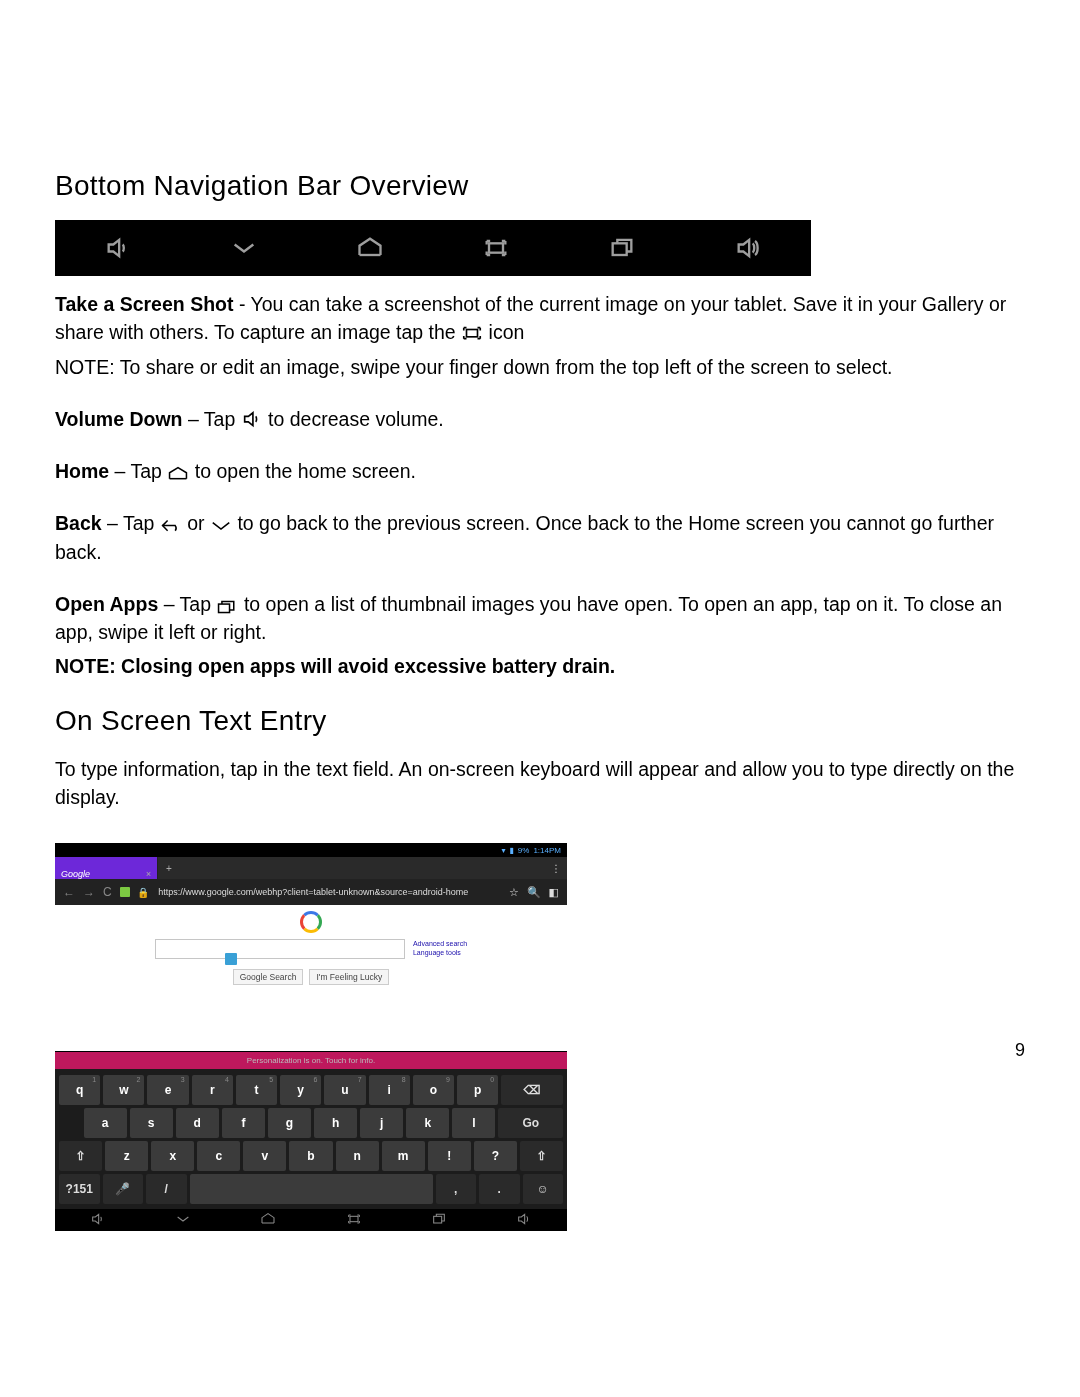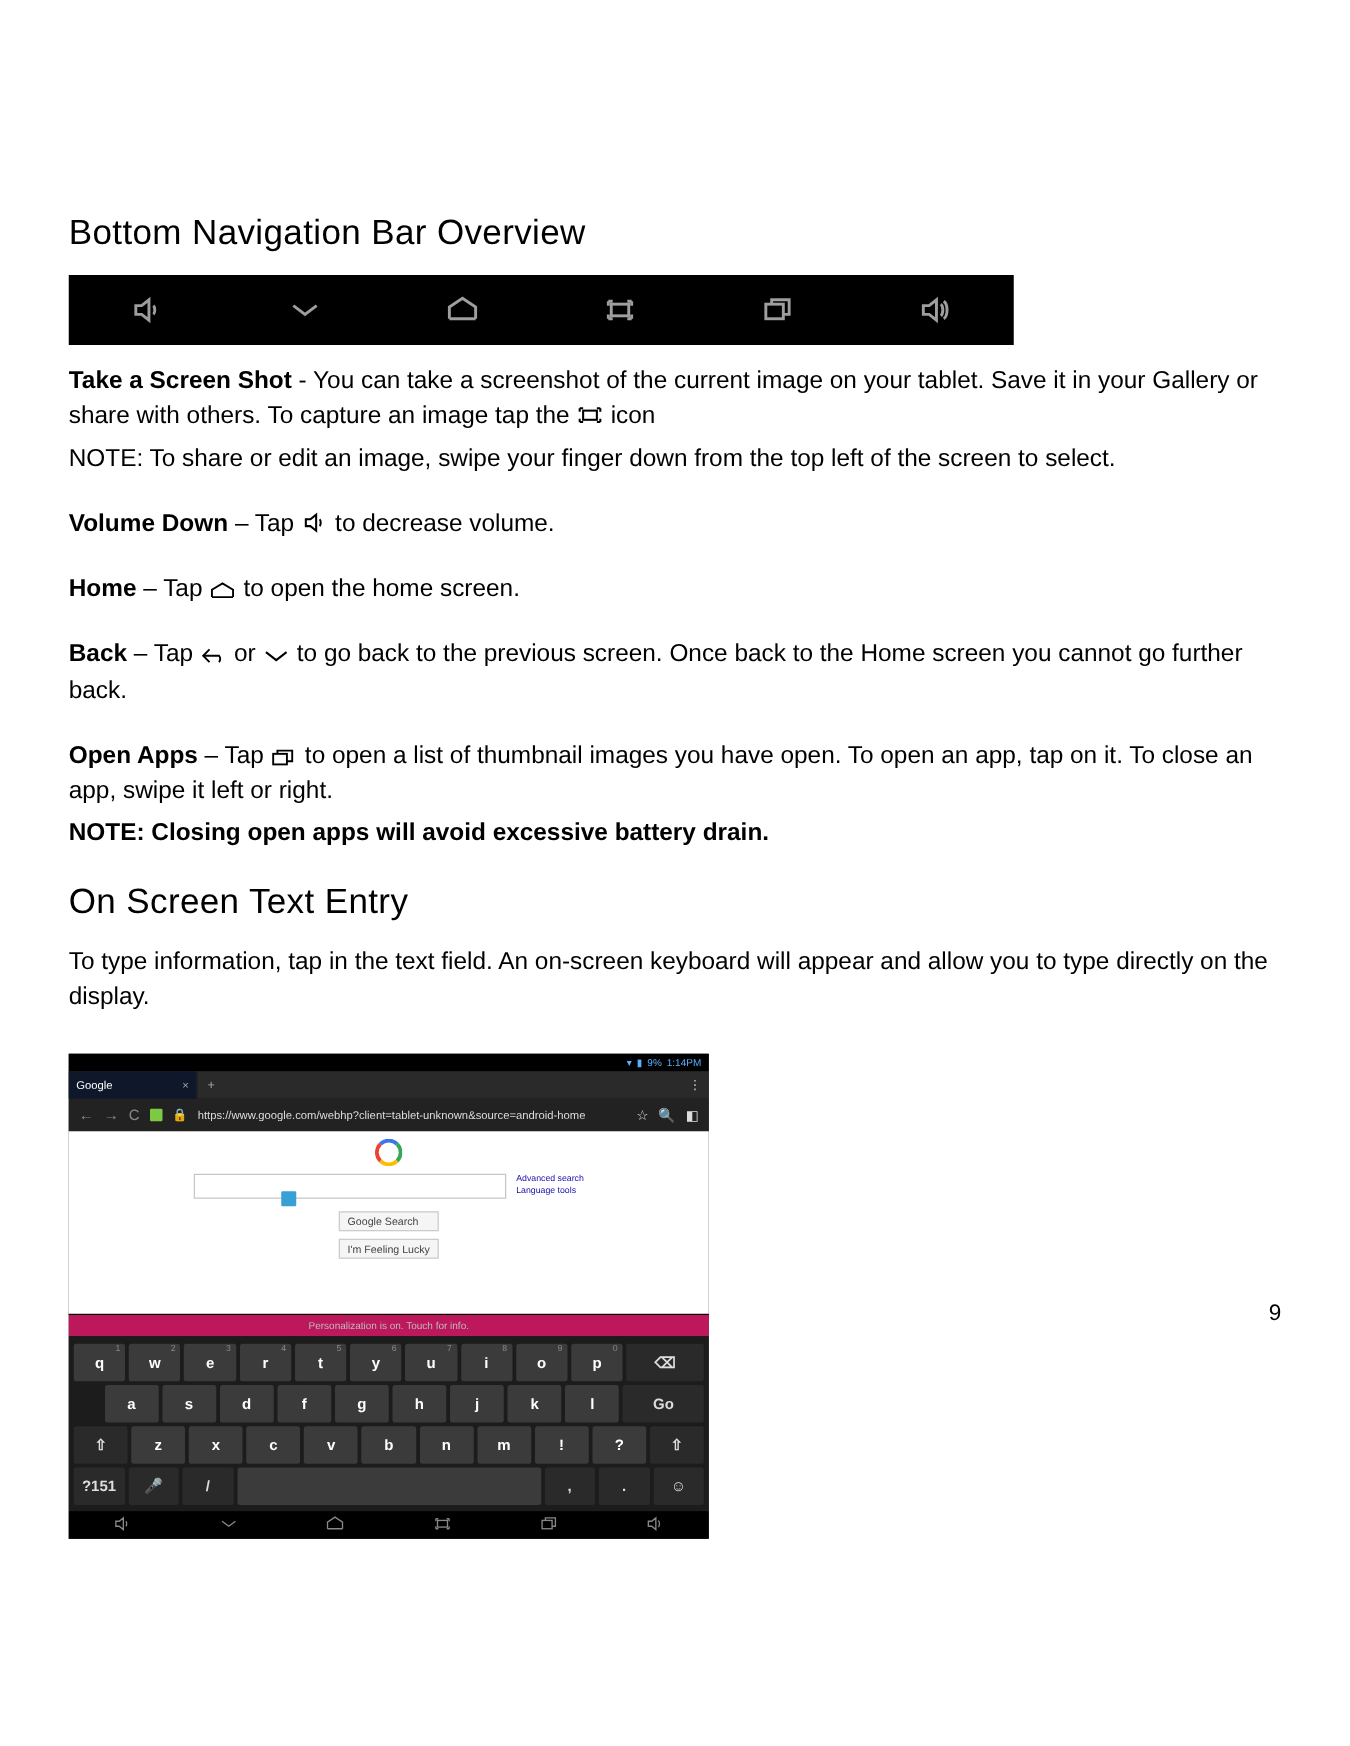--- a/index.html
+++ b/index.html
@@ -64,23 +64,24 @@
     margin-top:32px;
   }
   .ts-status {
     height:14px; display:flex; justify-content:flex-end; align-items:center;
     background:#000; font-size:8px; color:#5ab0ff; padding-right:6px; gap:4px;
   }
   .ts-tabs {
     height:22px; background:#2a2a2a; display:flex; align-items:stretch;
   }
   .ts-tab {
-    background:#0f172a; width:90px; display:flex; align-items:center;
+    background:#6d28d9; width:90px; display:flex; align-items:flex-end;
     padding:0 6px; font-size:9px; color:#fff; border-right:1px solid #222;
     justify-content:space-between;
+    font-style:italic;
   }
   .ts-tab-close { color:#aaa; }
   .ts-newtab { width:22px; display:flex;align-items:center;justify-content:center;color:#aaa;}
   .ts-menu { margin-left:auto; width:22px; display:flex;align-items:center;justify-content:center;color:#ccc;}
   .ts-addr {
     height:26px; background:#222; display:flex; align-items:center; gap:8px;
     padding:0 8px;
   }
   .ts-addr .arrow { color:#888; font-size:12px;}
   .ts-addr .url {
@@ -98,21 +99,21 @@
     width:16px;height:16px;border:3px solid #3b78e7;border-radius:50%;
     border-left-color:#ea4335;border-bottom-color:#fbbc05;border-right-color:#34a853;
     margin-bottom:6px;
   }
   .g-row { display:flex; gap:8px; align-items:flex-start;}
   .g-search {
     width:250px;height:20px;border:1px solid #c6c6c6;background:#fff;
     font-size:9px;padding:0 4px;box-sizing:border-box;
   }
   .g-side { display:flex;flex-direction:column;font-size:7px;color:#1a0dab;line-height:1.3;}
-  .g-btns { margin-top:10px; display:flex; gap:6px;flex-direction:column;}
+  .g-btns { margin-top:10px; display:flex; gap:6px;}
   .g-btn {
     font-size:8.5px;color:#444;background:#f5f5f5;border:1px solid #ccc;
     padding:2px 6px;
   }
   .g-cursor {
     position:absolute; left:170px; top:48px;
     width:12px;height:12px;background:#39a0d6;border-radius:1px;
   }
   .kb-hint {
     background:#be185d;color:#bbb;font-size:8px;text-align:center;

